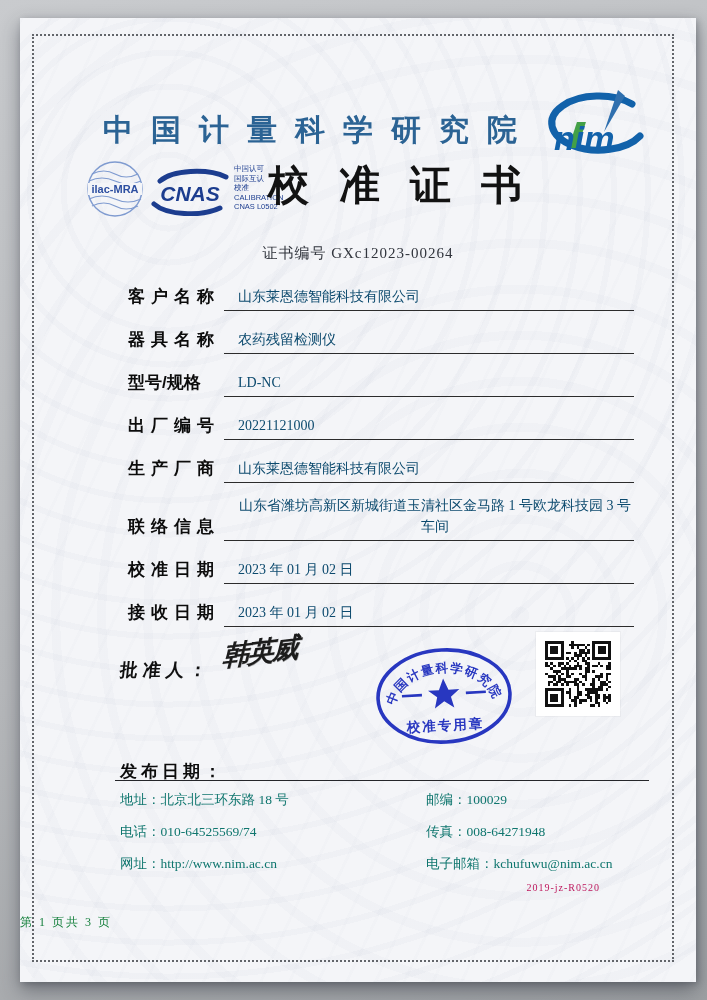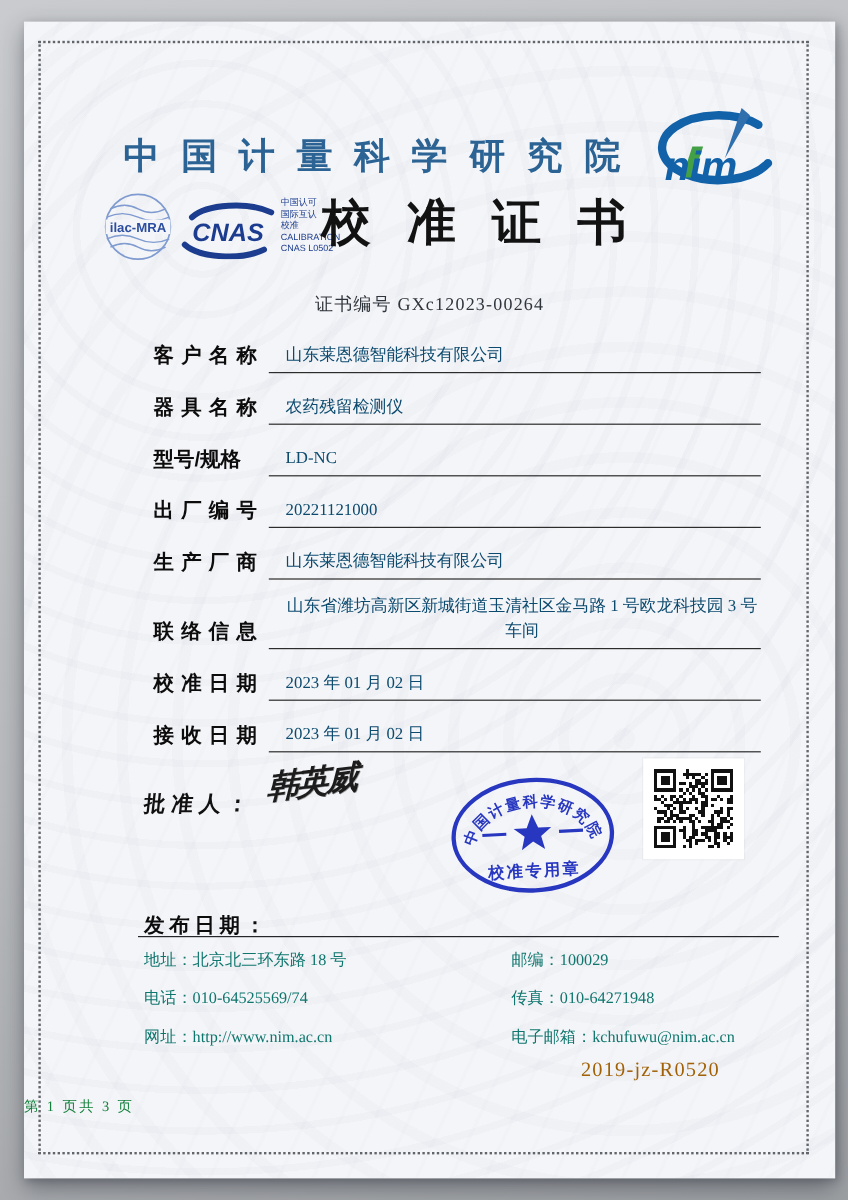--- a/index.html
+++ b/index.html
@@ -98,21 +98,21 @@
   .issue-value{ font-size:17px; color:#191919; margin-left:16px; }
   .rule{ left:95px; top:762px; width:534px; border-top:1.6px solid #25262a; }
 
   
   .contact{ left:100px; top:774px; width:512px; font-size:13.5px; color:#0f766e; }
   .contact-row{ display:flex; margin-bottom:16px; line-height:16px; }
   .contact-left{ flex:0 0 306px; }
   .contact-right{ flex:1; }
 
   .doc-code{
-    right:96px; top:864px; font-size:17px; color:#a16207; letter-spacing:1px;
+    right:96px; top:864px; font-size:10px; color:#be185d; letter-spacing:1px;
   }
   .page-indicator{
     left:0; top:896px; width:692px; text-align:left;
     font-size:12px; color:#15803d; letter-spacing:2px;
   }
 </style>
 </head>
 <body>
 
 <div class="paper">
@@ -437,21 +437,21 @@
 
   <div class="abs rule"></div>
 
   <div class="abs contact">
     <div class="contact-row">
       <div class="contact-left">地址：北京北三环东路 18 号</div>
       <div class="contact-right">邮编：100029</div>
     </div>
     <div class="contact-row">
       <div class="contact-left">电话：010-64525569/74</div>
-      <div class="contact-right">传真：010-64271948</div>
+      <div class="contact-right">传真：008-64271948</div>
     </div>
     <div class="contact-row">
       <div class="contact-left">网址：http://www.nim.ac.cn</div>
       <div class="contact-right">电子邮箱：kchufuwu@nim.ac.cn</div>
     </div>
   </div>
 
   <div class="abs doc-code">2019-jz-R0520</div>
   <div class="abs page-indicator">第 1 页共 3 页</div>
 </div>

